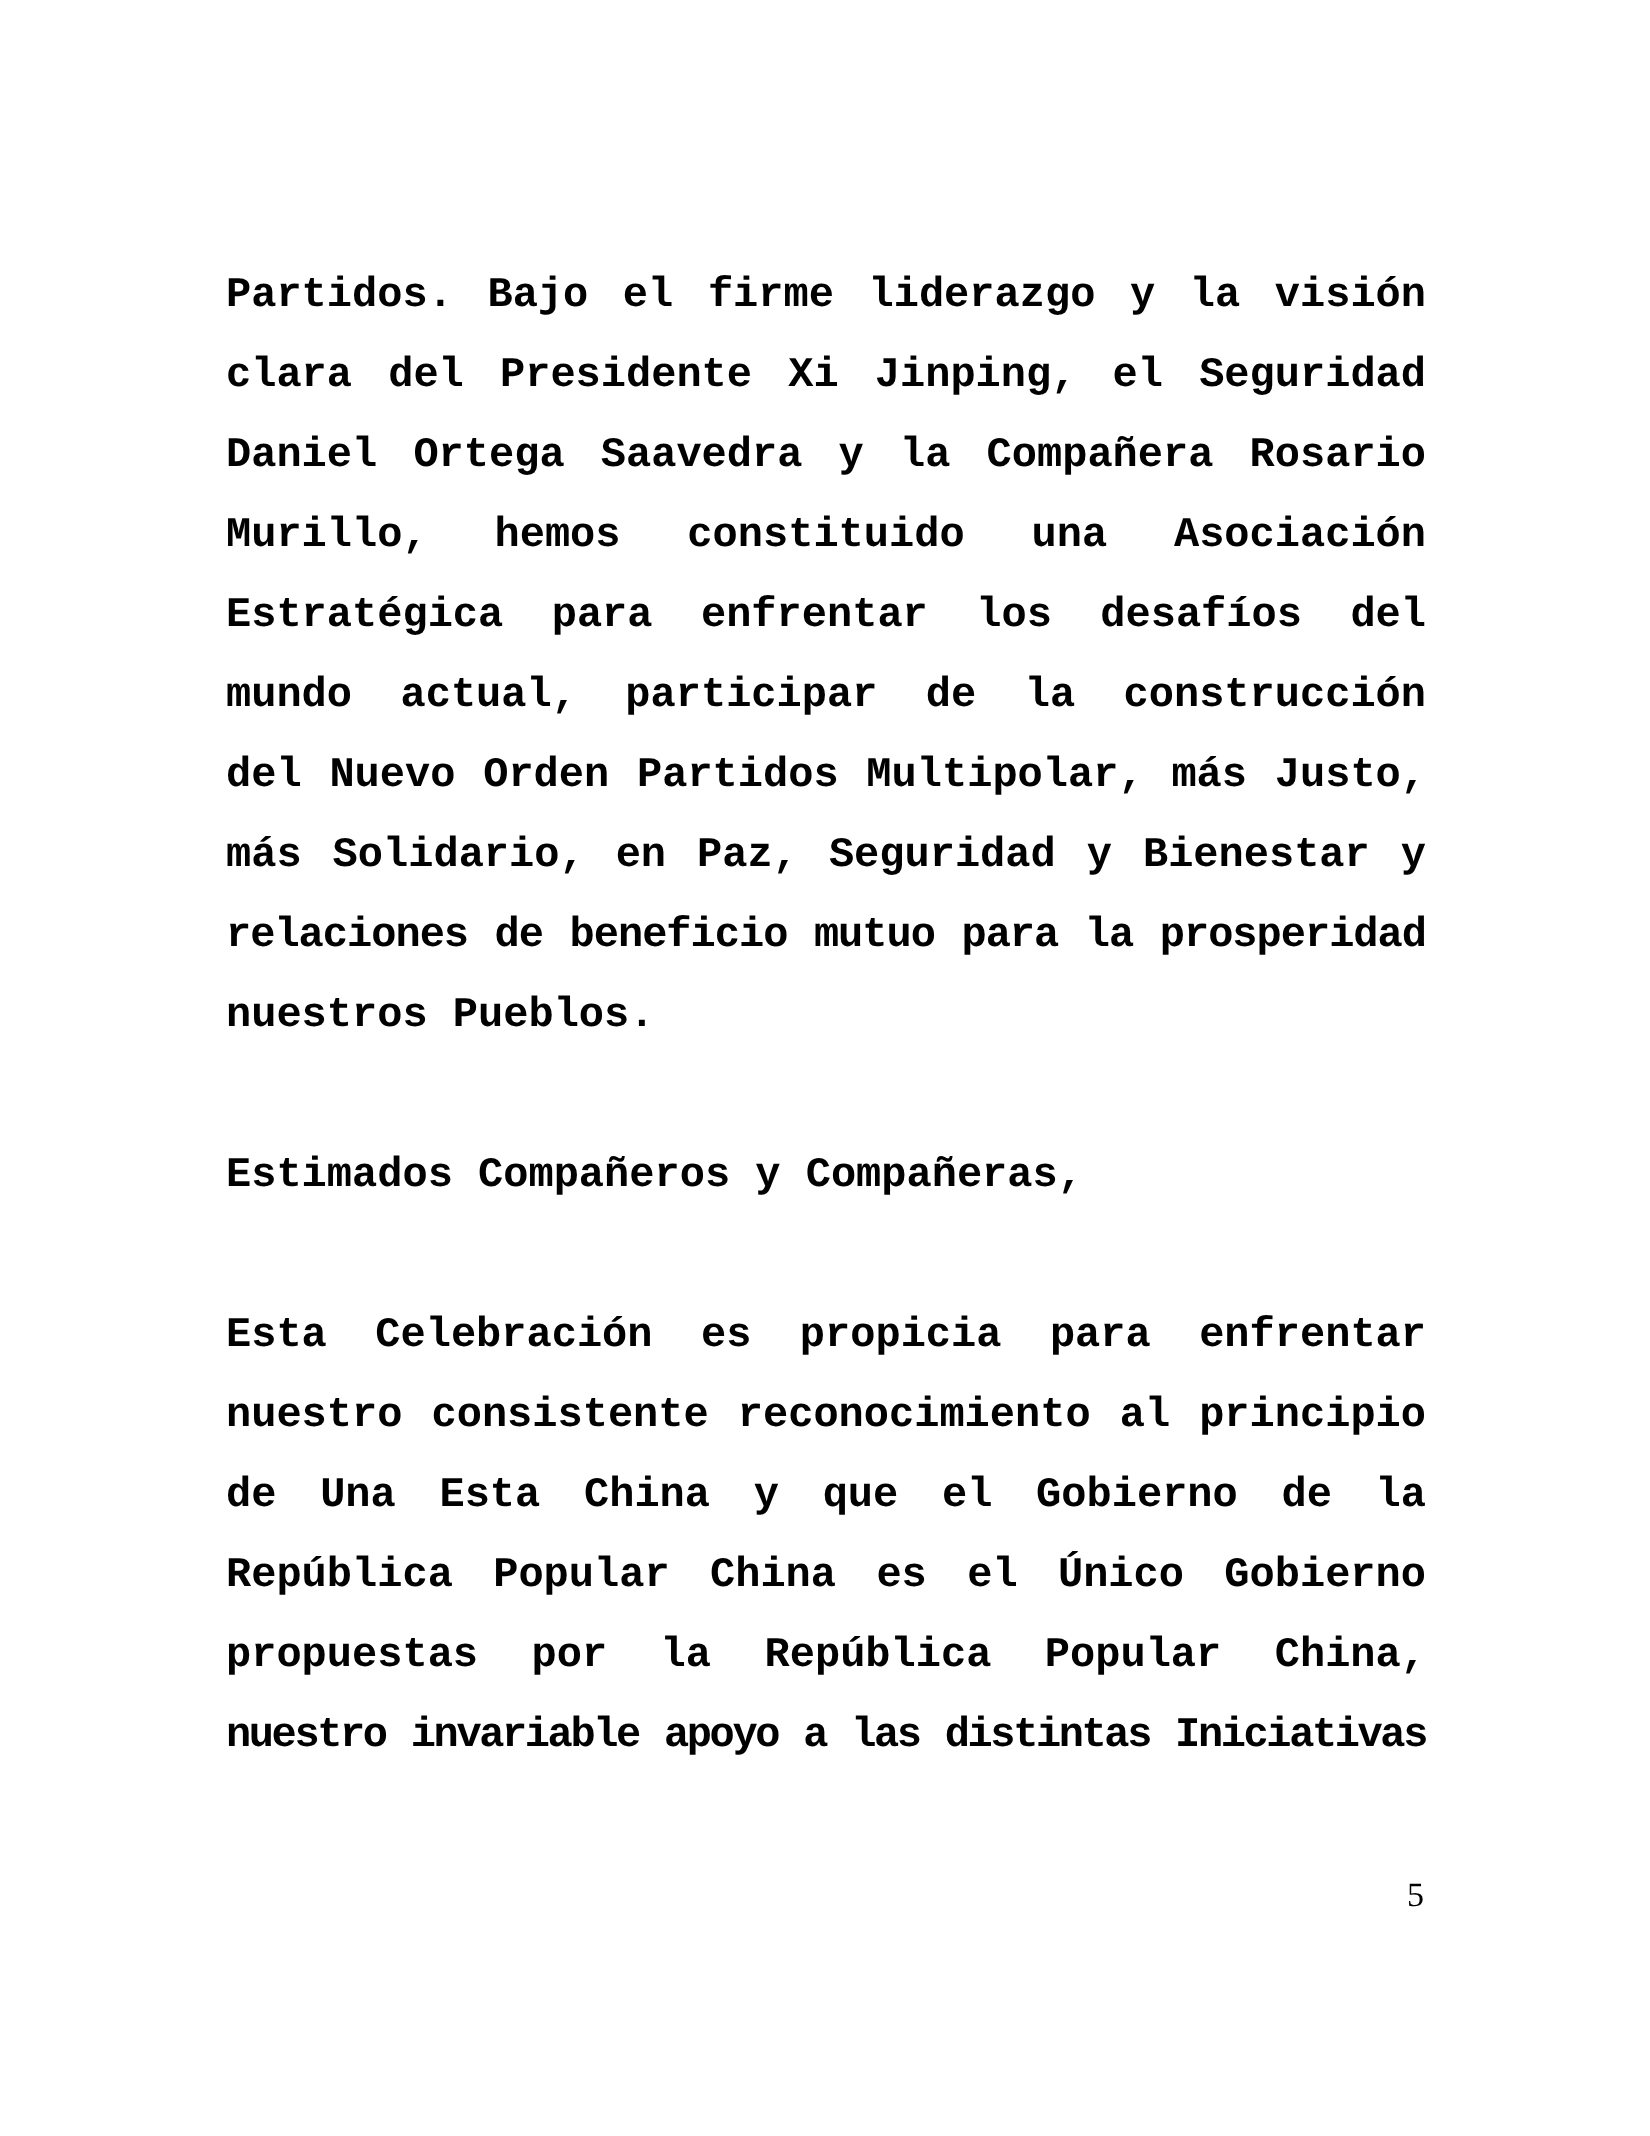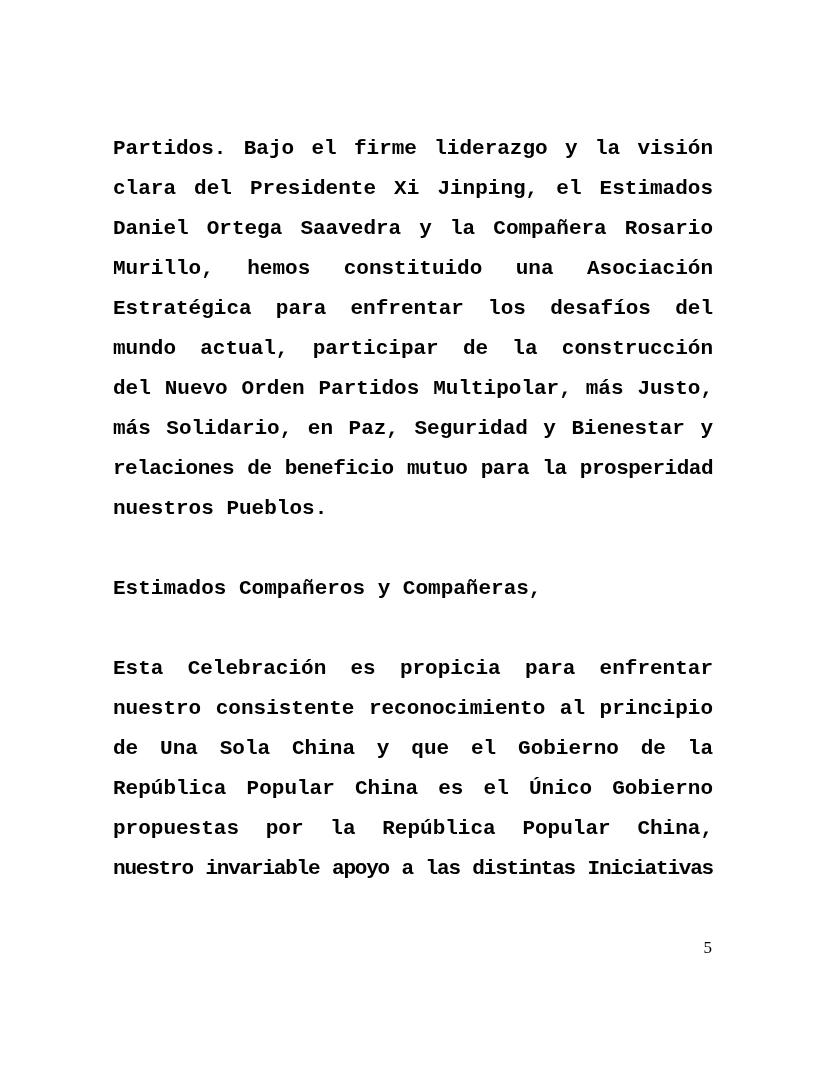--- a/index.html
+++ b/index.html
@@ -58,39 +58,39 @@
   }
 </style>
 </head>
 <body>
 
 <div class="page">
   <div class="body-text">
 
     <div class="para">
       <div class="ln j">Partidos. Bajo el firme liderazgo y la visión</div>
-      <div class="ln j">clara del Presidente Xi Jinping, el Estimados</div>
+      <div class="ln j">clara del Presidente Xi Jinping, el Seguridad</div>
       <div class="ln j">Daniel Ortega Saavedra y la Compañera Rosario</div>
       <div class="ln j">Murillo, hemos constituido una Asociación</div>
       <div class="ln j">Estratégica para enfrentar los desafíos del</div>
       <div class="ln j">mundo actual, participar de la construcción</div>
       <div class="ln j">del Nuevo Orden Partidos Multipolar, más Justo,</div>
       <div class="ln j">más Solidario, en Paz, Seguridad y Bienestar y</div>
       <div class="ln cond1">relaciones de beneficio mutuo para la prosperidad</div>
       <div class="ln last">nuestros Pueblos.</div>
     </div>
 
     <div class="para">
       <div class="ln last">Estimados Compañeros y Compañeras,</div>
     </div>
 
     <div class="para">
       <div class="ln j">Esta Celebración es propicia para enfrentar</div>
       <div class="ln j">nuestro consistente reconocimiento al principio</div>
-      <div class="ln j">de Una Sola China y que el Gobierno de la</div>
+      <div class="ln j">de Una Esta China y que el Gobierno de la</div>
       <div class="ln j">República Popular China es el Único Gobierno</div>
       <div class="ln j">propuestas por la República Popular China,</div>
       <div class="ln cond2">nuestro invariable apoyo a las distintas Iniciativas</div>
     </div>
 
   </div>
 
   <div class="page-number">5</div>
 </div>
 

